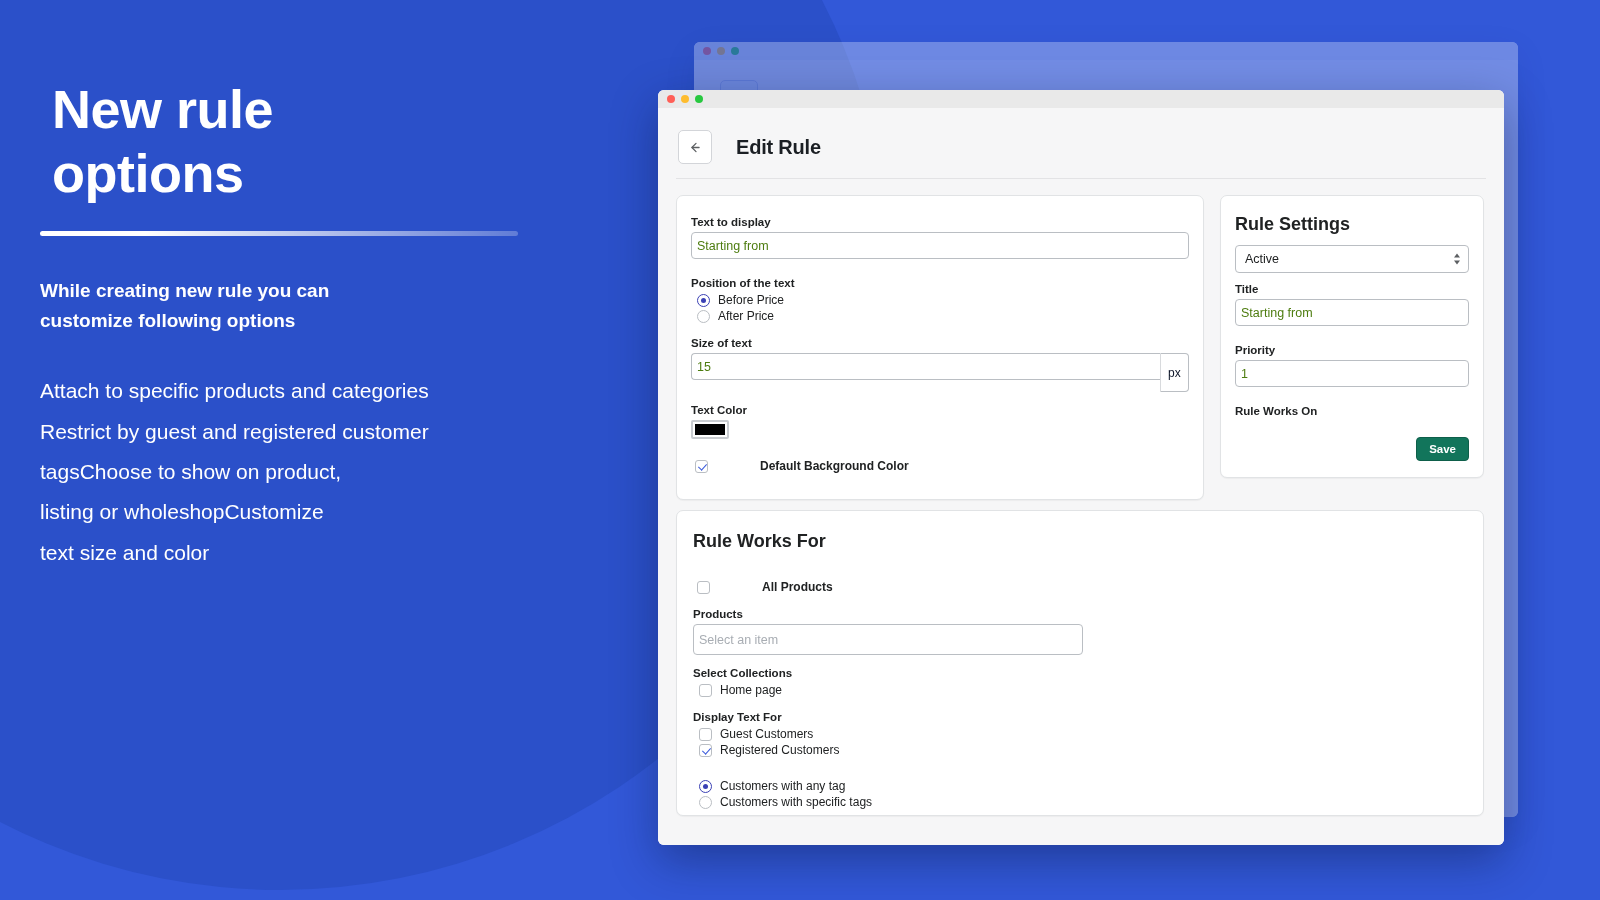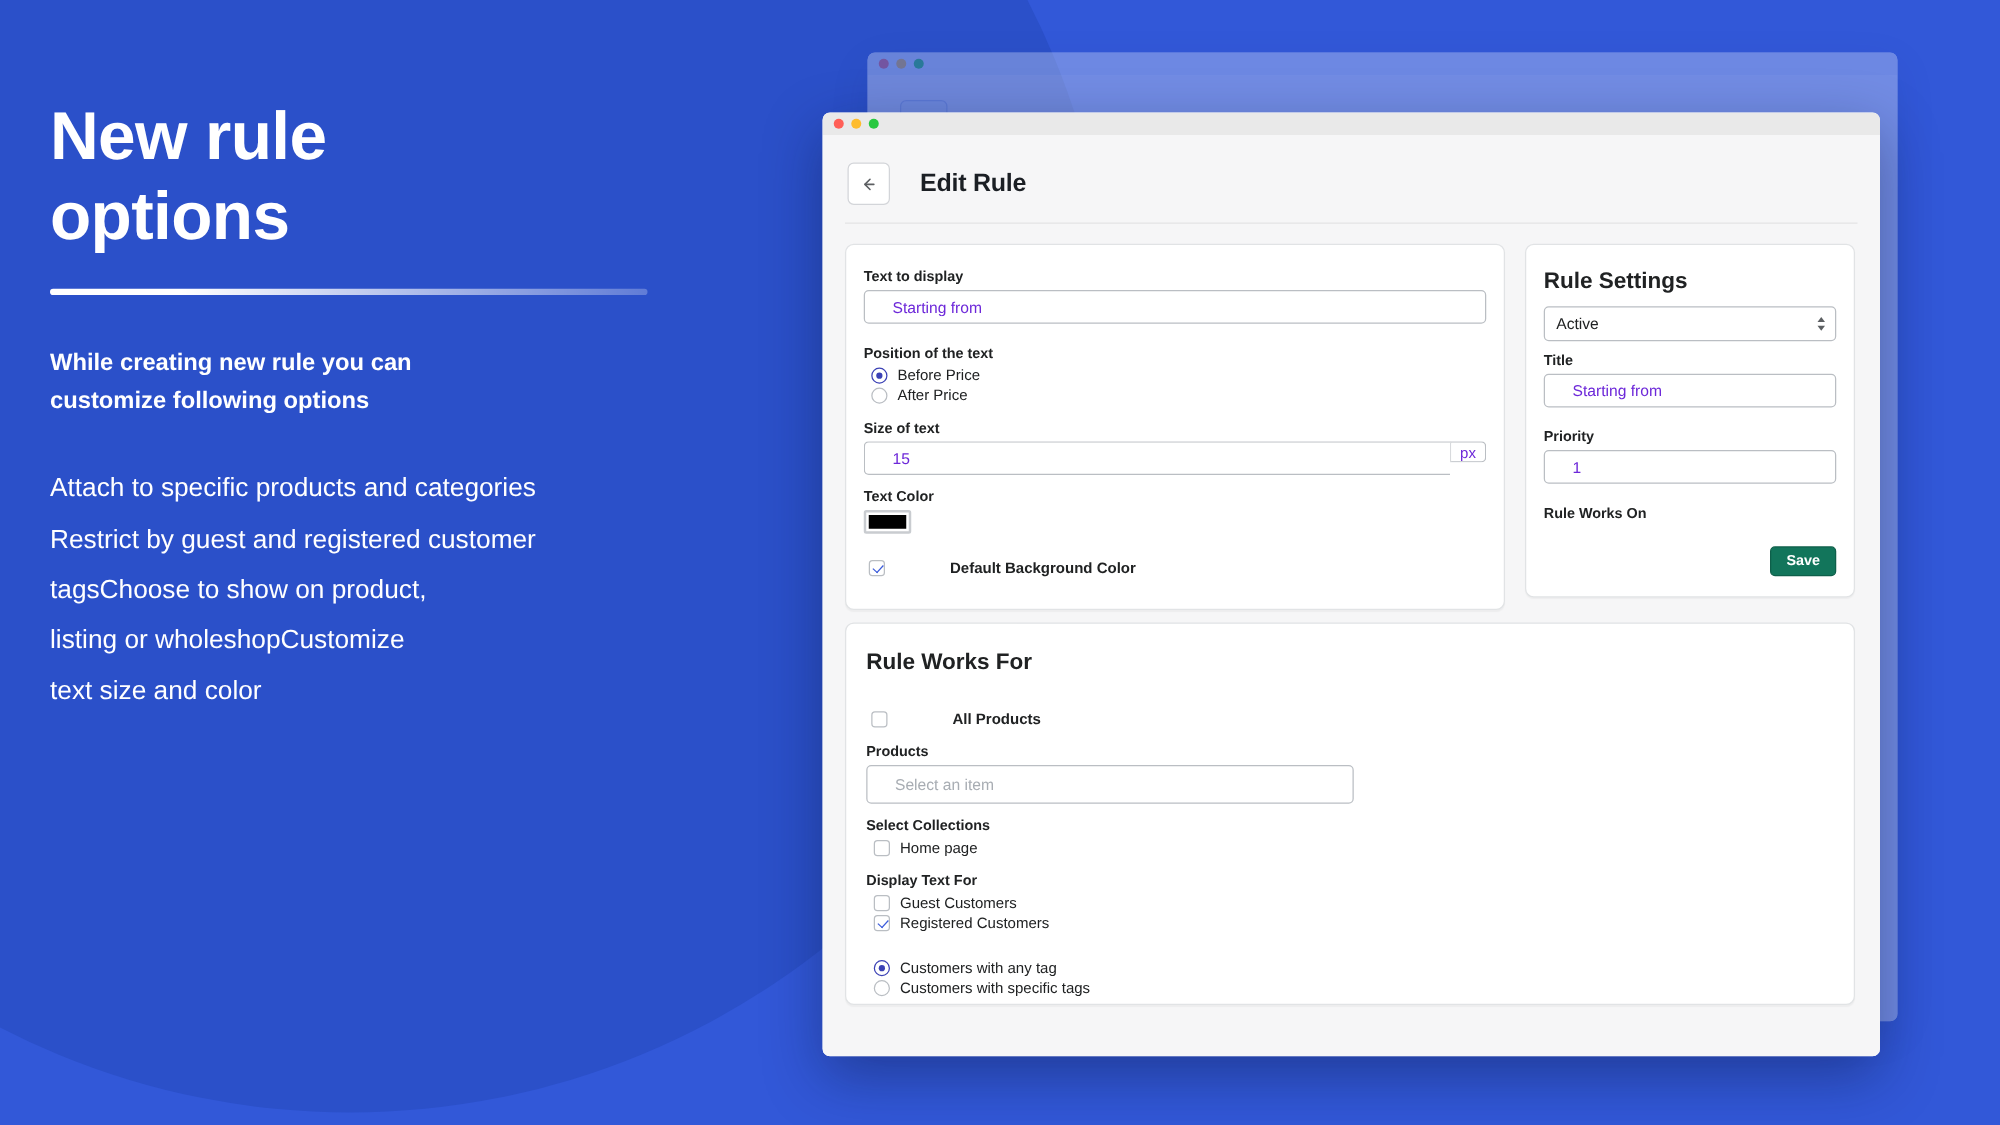--- a/index.html
+++ b/index.html
@@ -28,20 +28,21 @@
     left: 40px; top: 78px;
     width: 560px;
     color: #ffffff;
   }
   .headline {
     font-size: 54px;
     font-weight: 700;
     line-height: 1.18;
     letter-spacing: -0.5px;
     white-space: pre-line;
+    margin-left: 12px;
   }
   .rule-divider {
     margin-top: 26px;
     width: 478px; height: 5px;
     border-radius: 3px;
     background: linear-gradient(to right, #ffffff 0%, #ffffff 22%, rgba(255,255,255,0.25) 100%);
   }
   .subhead {
     margin-top: 40px;
     font-size: 19px;
@@ -193,24 +194,24 @@
     color: #202223;
     margin-bottom: 10px;
     display: block;
   }
   .text-input {
     width: 100%;
     height: 27px;
     border: 1px solid #babec3;
     border-radius: 4px;
     background: #ffffff;
-    padding: 0 22px;
+    padding: 0 5px;
     font-family: "Liberation Sans", sans-serif;
     font-size: 12.5px;
-    color: #6d28d9;
+    color: #4d7c0f;
     outline: none;
   }
   .text-input::placeholder { color: #a8adb3; }
 
   .spacer-18 { height: 18px; }
   .spacer-12 { height: 12px; }
   .spacer-10 { height: 10px; }
 
   
   .opt-row {
@@ -259,29 +260,29 @@
 
   
   .input-group { display: flex; width: 100%; }
   .input-group .text-input {
     border-top-right-radius: 0;
     border-bottom-right-radius: 0;
     border-right: none;
   }
   .suffix {
     width: 31px;
-    height: 17px;
+    height: 39px;
     border: 1px solid #babec3;
     border-left: 1px solid #d8dadd;
     border-top-right-radius: 4px;
     border-bottom-right-radius: 4px;
     background: #ffffff;
     display: flex; align-items: center; justify-content: center;
     font-size: 12px;
-    color: #6d28d9;
+    color: #0f172a;
   }
 
   
   .color-swatch {
     width: 38px; height: 19px;
     border: 2px solid #c9ccd0;
     border-radius: 2px;
     background: #ffffff;
     padding: 2px;
     cursor: pointer;

